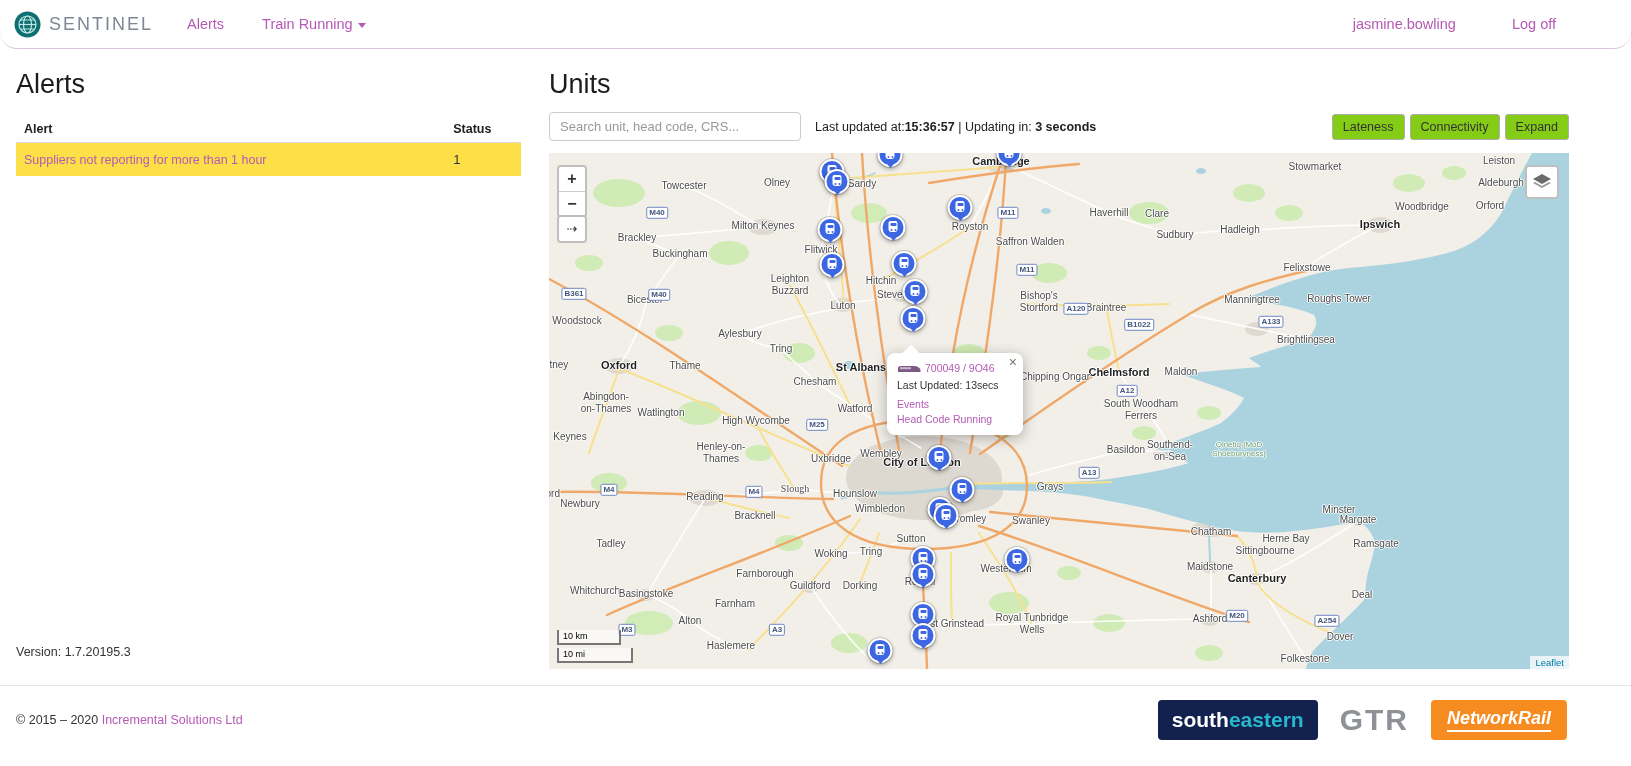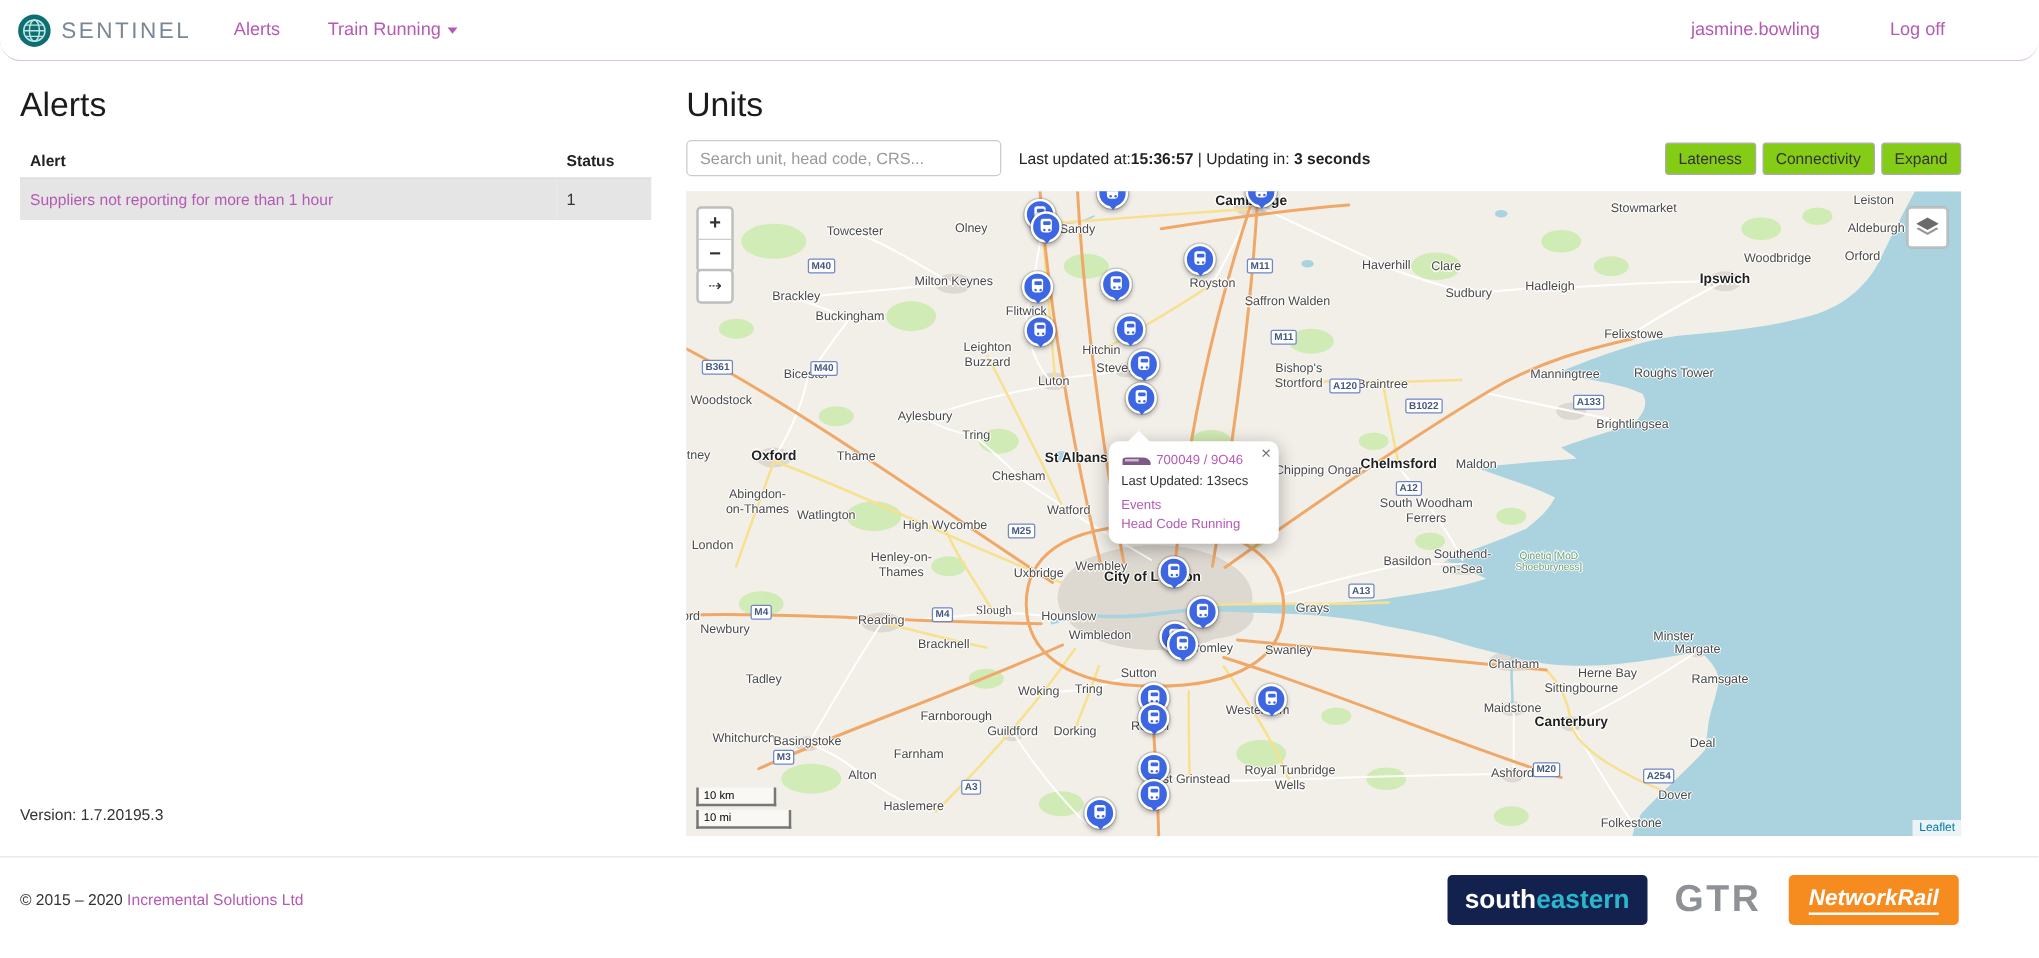--- a/index.html
+++ b/index.html
@@ -16,21 +16,21 @@
     border-left:4px solid transparent;border-right:4px solid transparent;border-top:5px solid #b45ab4;}
   
   .main{display:flex;align-items:stretch;padding:6px 0 0 16px;}
   .left-col{width:505px;margin-right:28px;display:flex;flex-direction:column;}
   .right-col{width:1020px;}
   h1{font-size:27px;font-weight:500;color:#1b1b1b;margin:14px 0 12px;}
   
   table.alerts{width:100%;border-collapse:collapse;font-size:13px;margin-top:4px;}
   table.alerts th{text-align:left;font-size:12.5px;padding:6px 8px;border-bottom:1px solid #ddd;color:#222;}
   table.alerts th.status-col{width:15%;}
-  table.alerts td{padding:9px 8px;background:#e5e5e5;}
+  table.alerts td{padding:9px 8px;background:#fde047;}
   table.alerts td a{color:#b45ab4;font-size:12.5px;}
   .version{margin-top:auto;font-size:12.5px;color:#333;padding:6px 0 10px;}
   
   .controls-row{display:flex;align-items:center;}
   .search-input{width:230px;padding:6px 10px;font-size:13px;border:1px solid #ccc;border-radius:4px;
     color:#333;font-family:"Liberation Sans",sans-serif;}
   .search-input::placeholder{color:#999;}
   .status-line{margin-left:14px;font-size:12.5px;color:#222;}
   .status-line b{font-weight:bold;}
   .btn-group{margin-left:auto;}
@@ -355,21 +355,21 @@
           <span class="lbl" style="left: 506px; top: 224px;">Chipping Ongar</span>
           <span class="lbl" style="left: 57px; top: 249px;">Abingdon-
 on-Thames</span>
           <span class="lbl" style="left: 112px; top: 260px;">Watlington</span>
           <span class="lbl" style="left: 207px; top: 268px;">High Wycombe</span>
           <span class="lbl" style="left: 577px; top: 297px;">Basildon</span>
           <span class="lbl" style="left: 621px; top: 297px;">Southend-
 on-Sea</span>
           <span class="lbl lbl-g" style="left: 690px; top: 296px;">Qinetiq [MoD
 Shoeburyness]</span>
-          <span class="lbl" style="left: 21px; top: 284px;">London</span>
+          <span class="lbl" style="left: 21px; top: 284px;">Keynes</span>
           <span class="lbl" style="left: 172px; top: 299px;">Henley-on-
 Thames</span>
           <span class="lbl" style="left: 4px; top: 212px;">Witney</span>
           <span class="lbl lbl-b" style="left: 70px; top: 212px;">Oxford</span>
           <span class="lbl" style="left: 136px; top: 213px;">Thame</span>
           <span class="lbl" style="left: 282px; top: 306px;">Uxbridge</span>
           <span class="lbl" style="left: 332px; top: 301px;">Wembley</span>
           <span class="lbl lbl-b" style="left: 373px; top: 309px;">City of London</span>
           <span class="lbl" style="left: 501px; top: 334px;">Grays</span>
           <span class="lbl" style="left: -14px; top: 341px;">Hungerford</span>
@@ -410,21 +410,21 @@
           <span class="lbl" style="left: 791px; top: 484px;">Dover</span>
           <span class="lbl" style="left: 756px; top: 506px;">Folkestone</span>
           <span class="lbl" style="left: 182px; top: 493px;">Haslemere</span>
         </div>
       <div>
           <span class="rbadge" style="left: 25px; top: 141px;">B361</span>
           <span class="rbadge" style="left: 108px; top: 60px;">M40</span>
           <span class="rbadge" style="left: 110px; top: 142px;">M40</span>
           <span class="rbadge" style="left: 60px; top: 337px;">M4</span>
           <span class="rbadge" style="left: 205px; top: 339px;">M4</span>
-          <span class="rbadge" style="left: 78px; top: 453px;">M3</span>
+          <span class="rbadge" style="left: 78px; top: 477px;">M3</span>
           <span class="rbadge" style="left: 228px; top: 477px;">A3</span>
           <span class="rbadge" style="left: 459px; top: 60px;">M11</span>
           <span class="rbadge" style="left: 478px; top: 117px;">M11</span>
           <span class="rbadge" style="left: 527px; top: 156px;">A120</span>
           <span class="rbadge" style="left: 590px; top: 172px;">B1022</span>
           <span class="rbadge" style="left: 722px; top: 169px;">A133</span>
           <span class="rbadge" style="left: 578px; top: 238px;">A12</span>
           <span class="rbadge" style="left: 540px; top: 320px;">A13</span>
           <span class="rbadge" style="left: 268px; top: 272px;">M25</span>
           <span class="rbadge" style="left: 688px; top: 463px;">M20</span>

